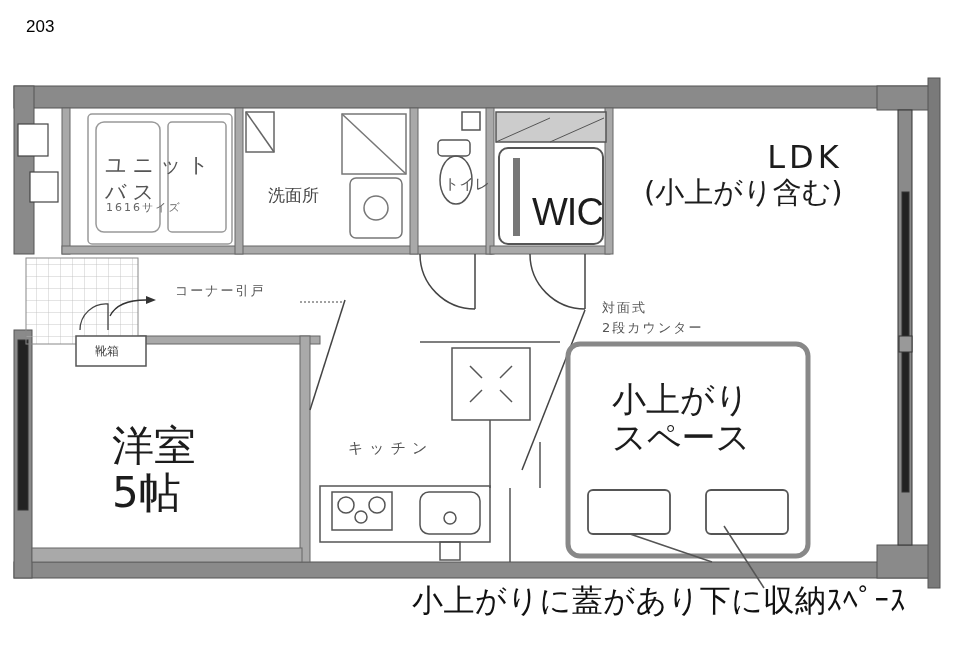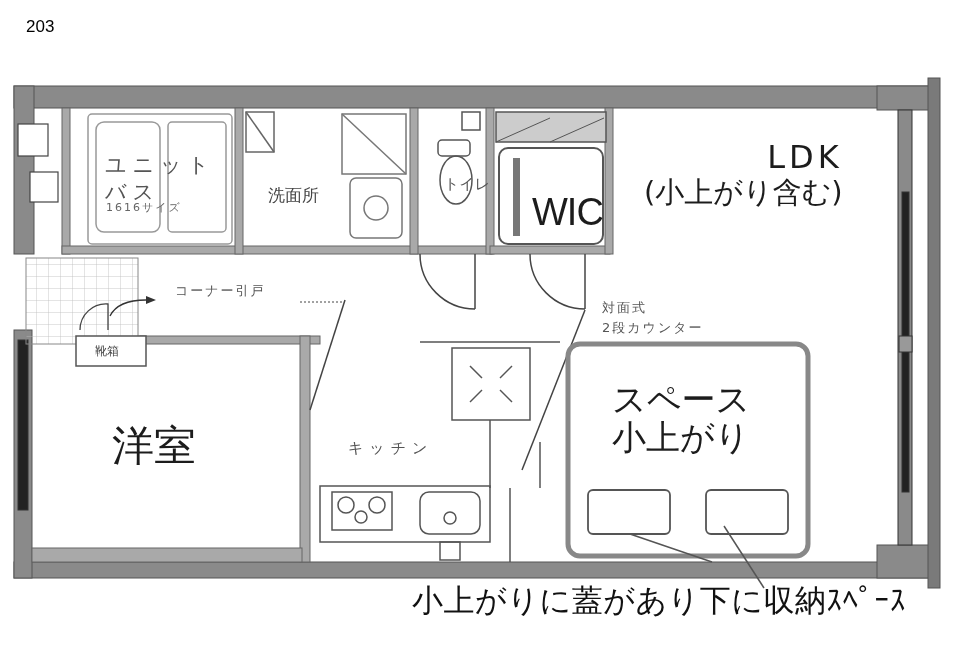--- a/index.html
+++ b/index.html
@@ -169,22 +169,23 @@
 
 <div class="label small corner">コーナー引戸</div>
 <div class="label small counter">
   <div>対面式</div>
   <div>2段カウンター</div>
 </div>
 <div class="label getabako">靴箱</div>
 
 <div class="label yoshitsu room-lg">
   <div>洋室</div>
+  <div>5帖</div>
 </div>
 
 <div class="label kitchen">キッチン</div>
 
 <div class="label koagari room-lg">
+  <div>小上がり</div>
   <div>スペース</div>
-  <div>小上がり</div>
 </div>
 
 <div class="label note">小上がりに蓋があり下に収納ｽﾍﾟｰｽ</div>
 
 </body></html>

